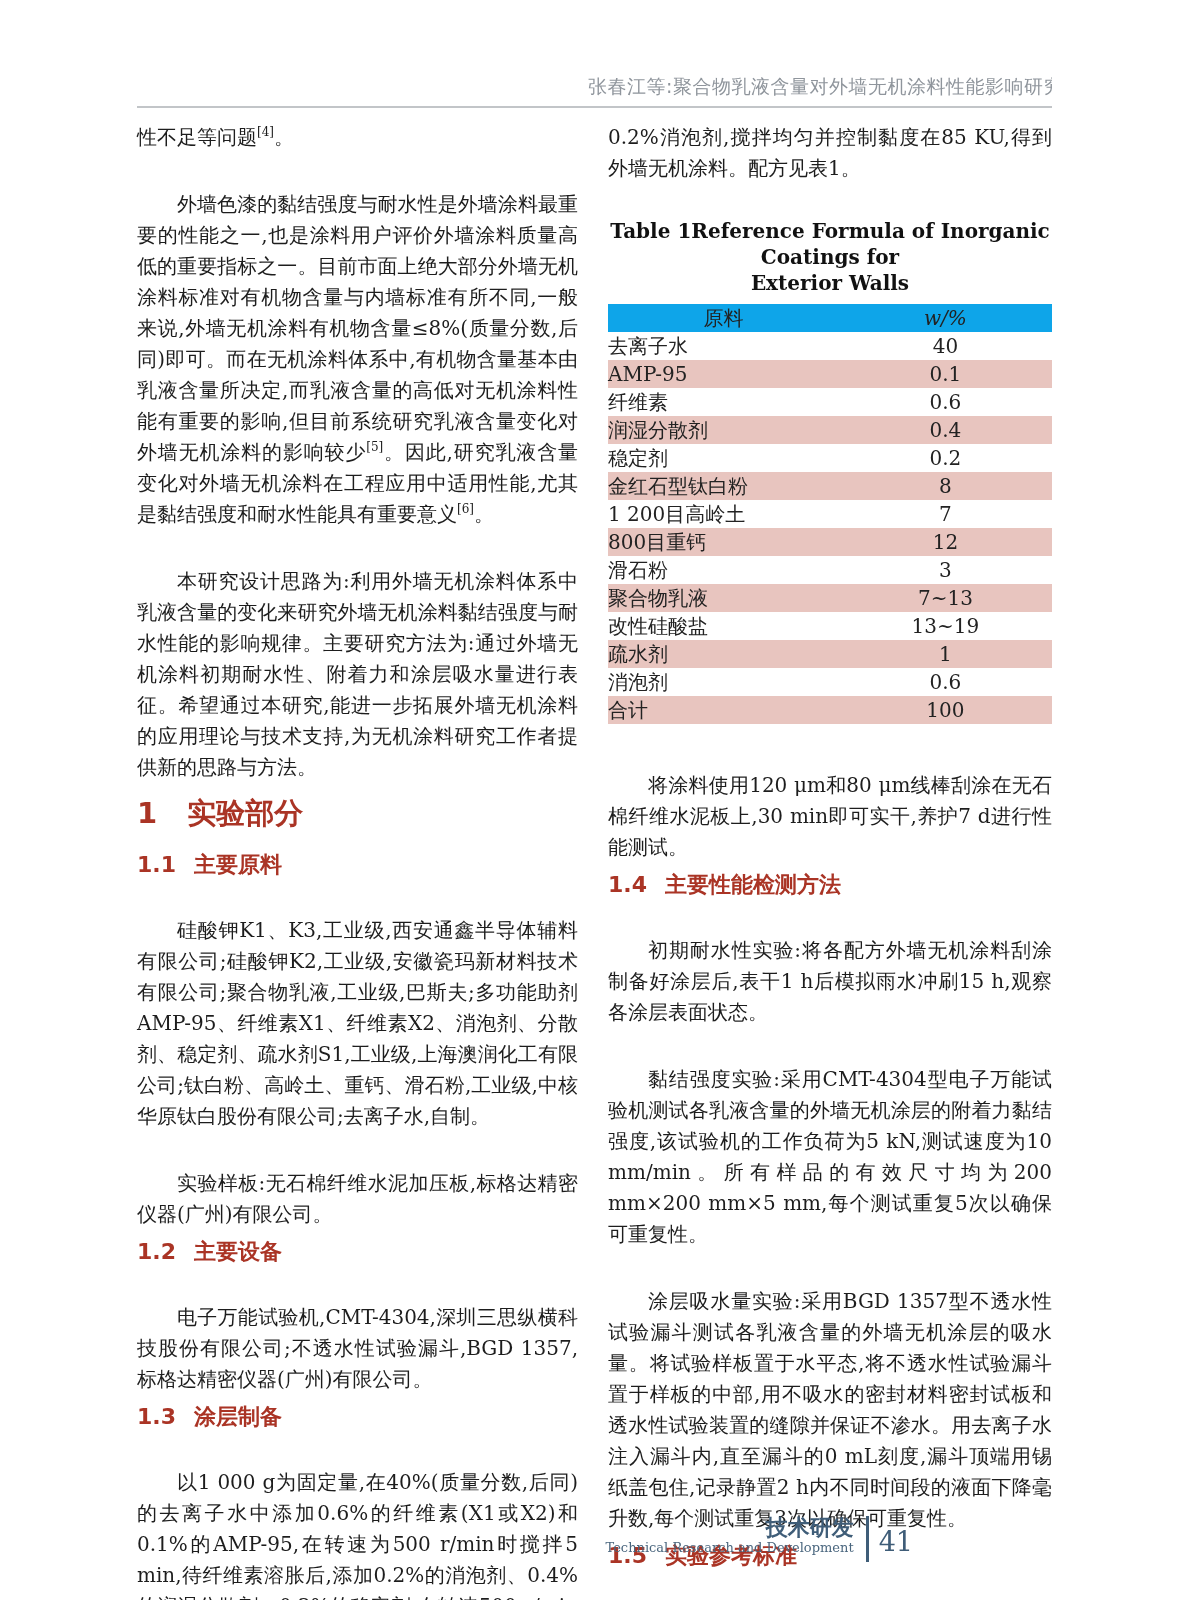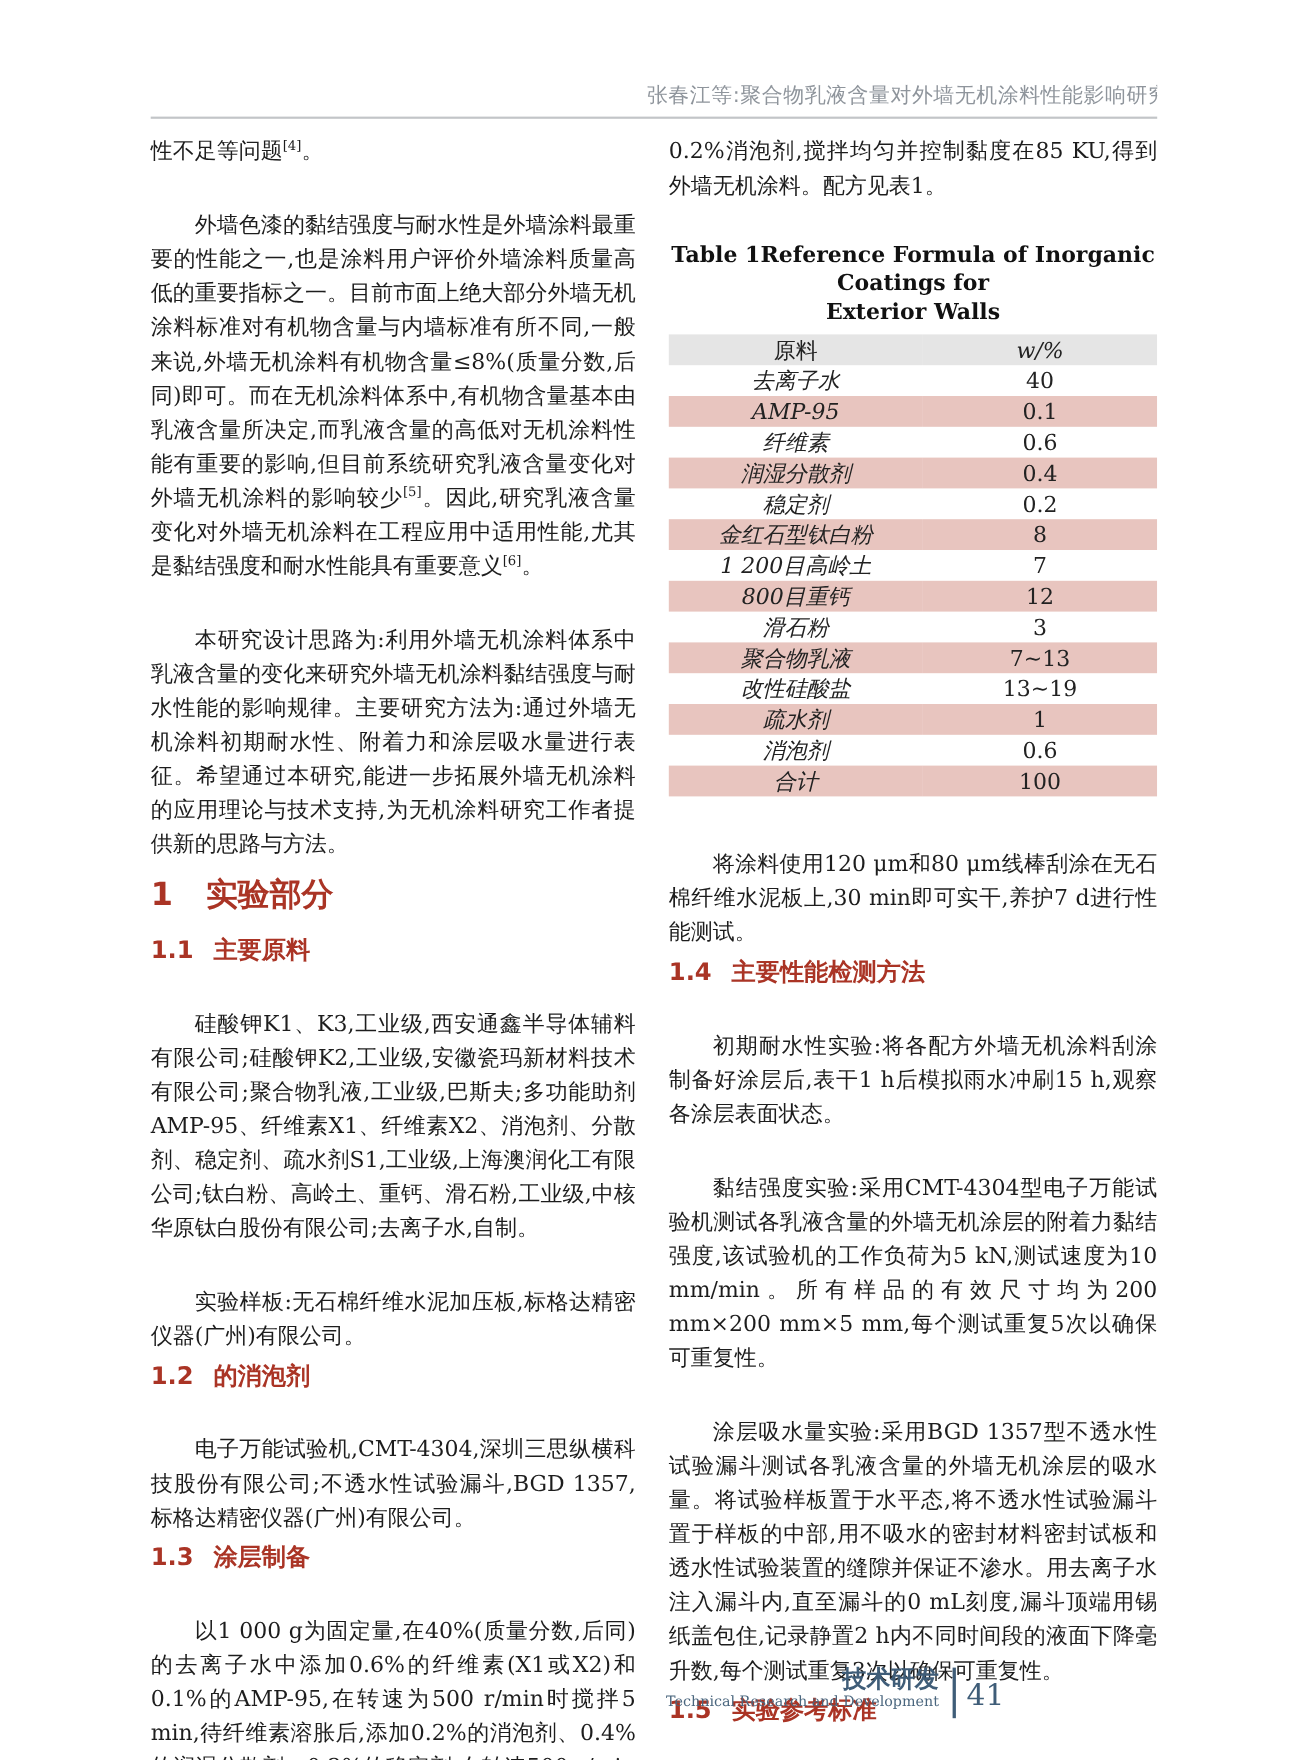--- a/index.html
+++ b/index.html
@@ -53,24 +53,24 @@
     text-align:center; font-weight:bold; font-size:20px; line-height:26px; color:#111;
     font-family:"DejaVu Serif","Liberation Serif",serif;
   }
   .tbl-title-en .tlabel { }
 
   table.formula { width:100%; border-collapse:collapse; margin-top:8px; }
   table.formula th, table.formula td {
     height:28px; padding:0; font-size:20px; font-weight:normal; color:#222;
   }
   th.mat { width:52%; text-align:center; }
-  td.mat { width:52%; text-align:center; padding-left:54px;font-style:italic; }
+  td.mat { width:52%; text-align:left; padding-left:54px; }
   th.val, td.val { width:48%; text-align:center; }
   th.val { font-style:italic; }
-  thead tr { background:#e5e5e5; }
+  thead tr { background:#0ea5e9; }
   tbody tr:nth-child(even) { background:#e8c5bf; }
 
   .footer {
     position:absolute; right:139px; bottom:38px;
     display:flex; 
   }
   .footer-text { text-align:right; }
   .footer-cn {
     font-family:"DejaVu Sans","Liberation Sans",sans-serif;
     font-weight:bold; font-size:22px; line-height:24px; color:#3f5d78;
@@ -102,21 +102,21 @@
 
       <p class="body indent">本研究设计思路为:利用外墙无机涂料体系中乳液含量的变化来研究外墙无机涂料黏结强度与耐水性能的影响规律。主要研究方法为:通过外墙无机涂料初期耐水性、附着力和涂层吸水量进行表征。希望通过本研究,能进一步拓展外墙无机涂料的应用理论与技术支持,为无机涂料研究工作者提供新的思路与方法。</p>
 
       <h1 class="sec"><span class="num">1</span><span>实验部分</span></h1>
 
       <h2 class="subsec"><span class="num">1.1</span><span>主要原料</span></h2>
 
       <p class="body indent">硅酸钾K1、K3,工业级,西安通鑫半导体辅料有限公司;硅酸钾K2,工业级,安徽瓷玛新材料技术有限公司;聚合物乳液,工业级,巴斯夫;多功能助剂AMP-95、纤维素X1、纤维素X2、消泡剂、分散剂、稳定剂、疏水剂S1,工业级,上海澳润化工有限公司;钛白粉、高岭土、重钙、滑石粉,工业级,中核华原钛白股份有限公司;去离子水,自制。</p>
       <p class="body indent">实验样板:无石棉纤维水泥加压板,标格达精密仪器(广州)有限公司。</p>
 
-      <h2 class="subsec"><span class="num">1.2</span><span>的消泡剂</span></h2>
+      <h2 class="subsec"><span class="num">1.2</span><span>主要设备</span></h2>
 
       <p class="body indent">电子万能试验机,CMT-4304,深圳三思纵横科技股份有限公司;不透水性试验漏斗,BGD 1357,标格达精密仪器(广州)有限公司。</p>
 
       <h2 class="subsec"><span class="num">1.3</span><span>涂层制备</span></h2>
 
       <p class="body indent">以1 000 g为固定量,在40%(质量分数,后同)的去离子水中添加0.6%的纤维素(X1或X2)和0.1%的AMP-95,在转速为500 r/min时搅拌5 min,待纤维素溶胀后,添加0.2%的消泡剂、0.4%的润湿分散剂、0.2%的稳定剂,在转速500 r/min时分散10 min;接着添加8%金红石型钛白粉、7%1 200目高岭土、12%800目重钙、3%滑石粉,调整转速为1 500 r/min,搅拌分散30 min使细度降至50 μm以下;调整转速为600 r/min,依次加入0.2%的消泡剂、7%~14%聚合物乳液,搅拌分散10 min;然后添加13%~19%硅酸钾(K1或K2或K3),搅拌10 min,再逐步添加1%有机硅疏水剂S1、</p>
     </div>
 
     <div class="col-right">
       <p class="body">0.2%消泡剂,搅拌均匀并控制黏度在85 KU,得到外墙无机涂料。配方见表1。</p>

